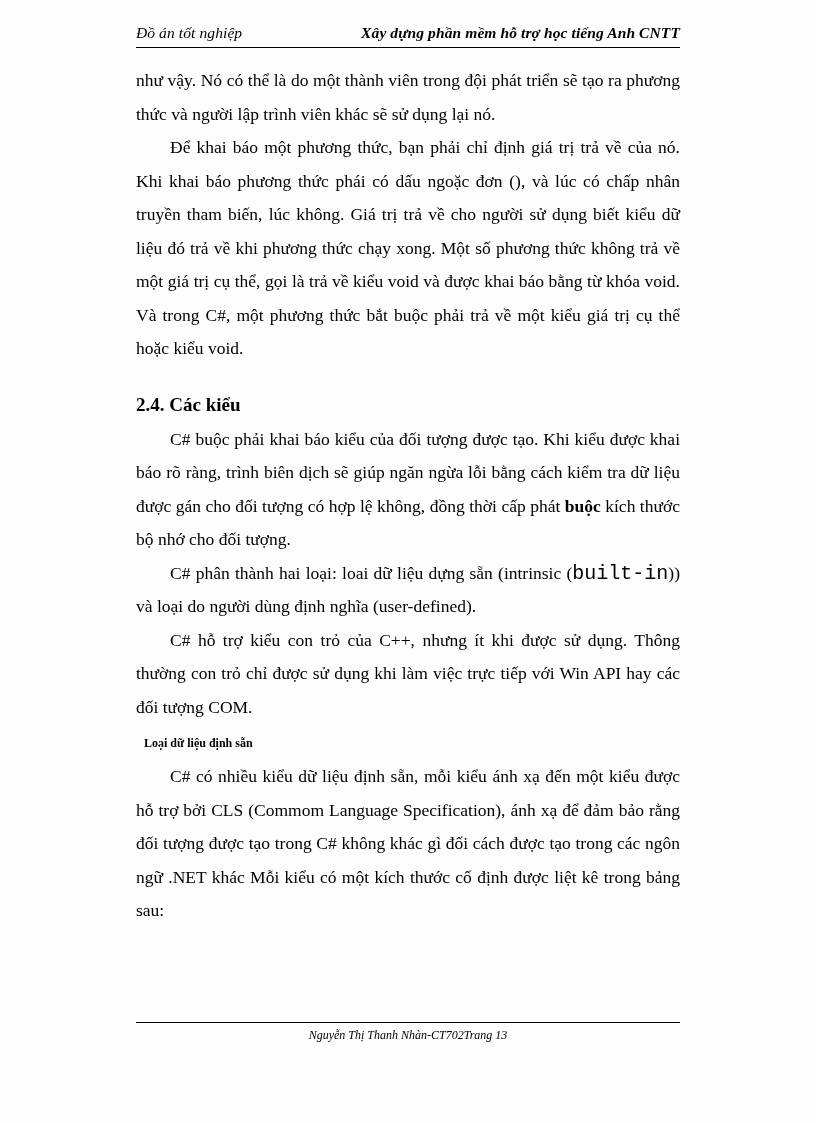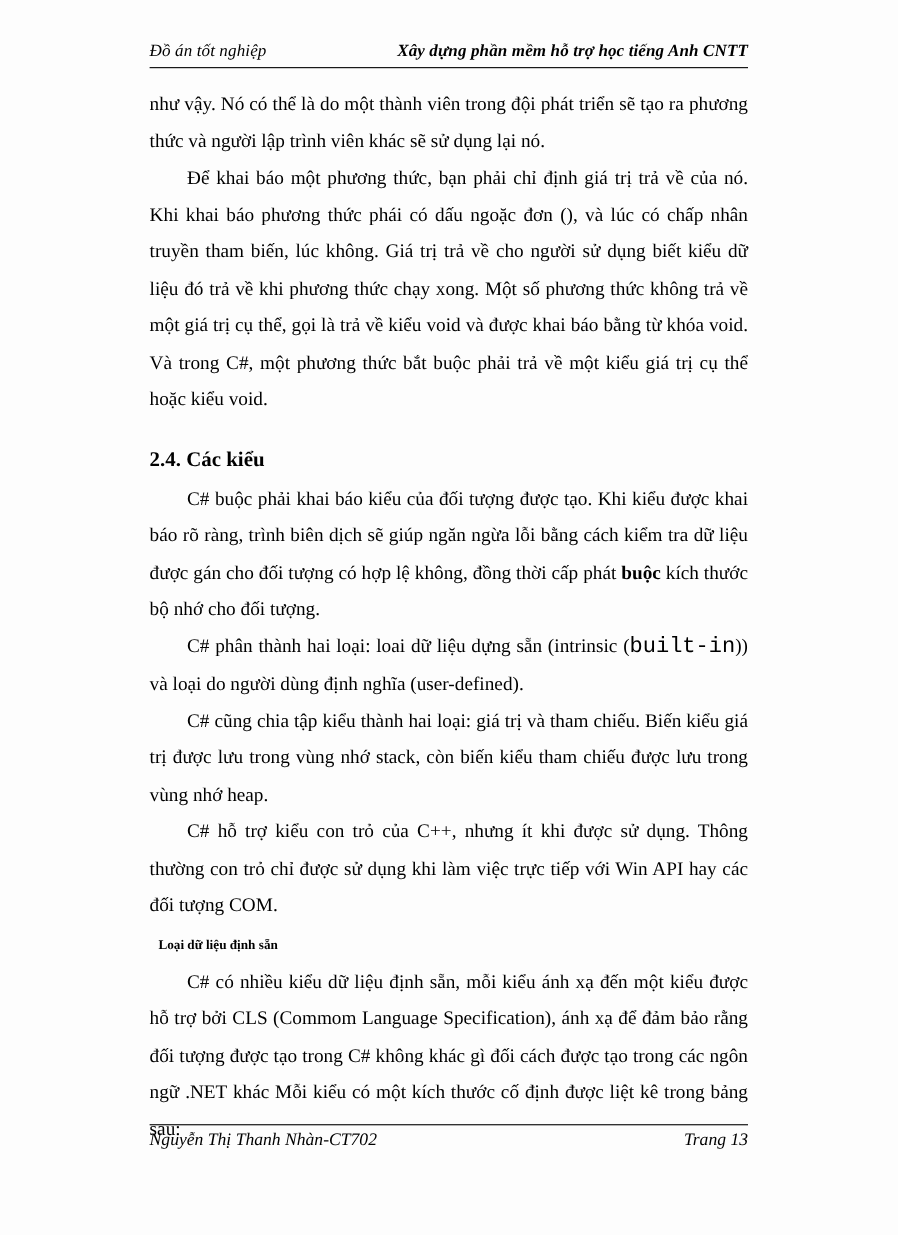--- a/index.html
+++ b/index.html
@@ -19,21 +19,21 @@
     position: absolute;
     left: 0;
     top: 0;
     width: 816px;
     height: 1123px;
     background: #fdfdfd;
   }
   .content {
     position: absolute;
     left: 136px;
-    top: 38px;
+    top: 24px;
     width: 544px;
   }
   .header {
     display: flex;
     justify-content: space-between;
     align-items: baseline;
     font-style: italic;
     font-size: 15.5px;
     padding-bottom: 5px;
     border-bottom: 1.4px solid #000;
@@ -75,23 +75,23 @@
   .bold { font-weight: bold; }
 
   .footer {
     position: absolute;
     left: 136px;
     top: 1022px;
     width: 544px;
     border-top: 1.4px solid #000;
     padding-top: 5px;
     display: flex;
-    justify-content: space-between;
+    justify-content: center;
     font-style: italic;
-    font-size: 16px;
+    font-size: 12px;
   }
   .footer-right { font-style: italic; }
 </style>
 </head>
 <body>
 
 <div class="page">
 
   <div class="content">
 
@@ -105,21 +105,20 @@
       <p class="para">như vậy. Nó có thể là do một thành viên trong đội phát triển sẽ tạo ra phương thức và người lập trình viên khác sẽ sử dụng lại nó.</p>
 
       <p class="para indent">Để khai báo một phương thức, bạn phải chỉ định giá trị trả về của nó. Khi khai báo phương thức phái có dấu ngoặc đơn (), và lúc có chấp nhân truyền tham biến, lúc không. Giá trị trả về cho người sử dụng biết kiểu dữ liệu đó trả về khi phương thức chạy xong. Một số phương thức không trả về một giá trị cụ thể, gọi là trả về kiểu void và được khai báo bằng từ khóa void. Và trong C#, một phương thức bắt buộc phải trả về một kiểu giá trị cụ thể hoặc kiểu void.</p>
 
       <h2 class="section">2.4. Các kiểu</h2>
 
       <p class="para indent"><span>C# buộc phải khai báo kiểu của đối tượng được tạo. Khi kiểu được khai báo rõ ràng, trình biên dịch sẽ giúp ngăn ngừa lỗi bằng cách kiểm tra dữ liệu được gán cho đối tượng có hợp lệ không, đồng thời cấp phát </span><span class="bold">buộc</span><span> kích thước bộ nhớ cho đối tượng.</span></p>
 
       <p class="para indent"><span>C# phân thành hai loại: loai dữ liệu dựng sẵn (intrinsic (</span><span class="mono">built-in</span><span>)) và loại do người dùng định nghĩa (user-defined).</span></p>
 
-      <p class="para indent">C# cũng chia tập kiểu thành hai loại: giá trị và tham chiếu. Biến kiểu giá trị được lưu trong vùng nhớ stack, còn biến kiểu tham chiếu được lưu trong vùng nhớ heap.</p>
 
       <p class="para indent">C# hỗ trợ kiểu con trỏ của C++, nhưng ít khi được sử dụng. Thông thường con trỏ chỉ được sử dụng khi làm việc trực tiếp với Win API hay các đối tượng COM.</p>
 
       <p class="subhead">Loại dữ liệu định sẵn</p>
 
       <p class="para indent">C# có nhiều kiểu dữ liệu định sẵn, mỗi kiểu ánh xạ đến một kiểu được hỗ trợ bởi CLS (Commom Language Specification), ánh xạ để đảm bảo rằng đối tượng được tạo trong C# không khác gì đối cách được tạo trong các ngôn ngữ .NET khác Mỗi kiểu có một kích thước cố định được liệt kê trong bảng sau:</p>
 
     </div>
   </div>
 

